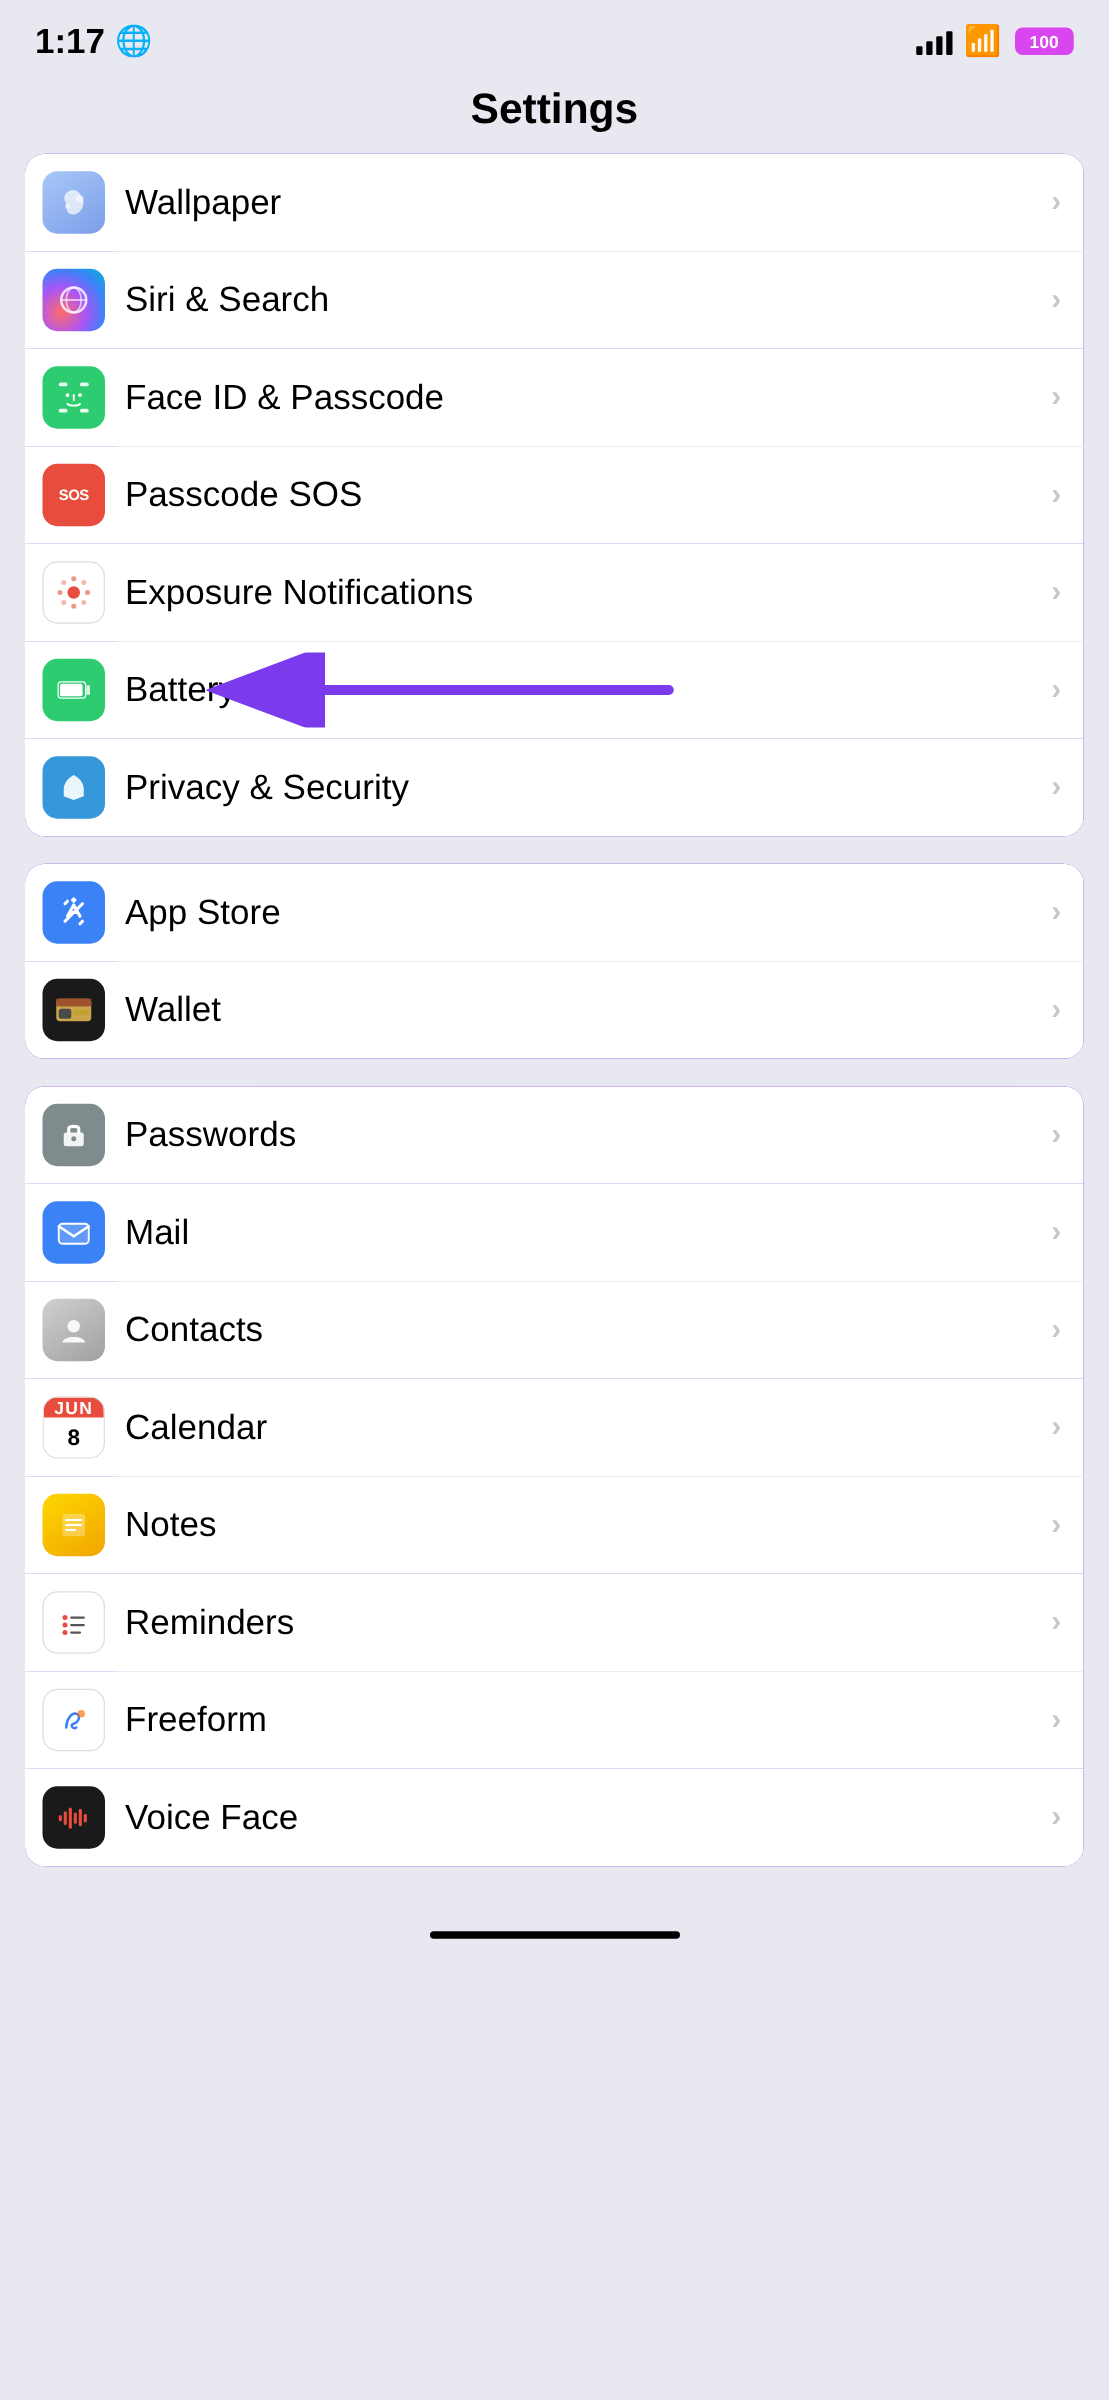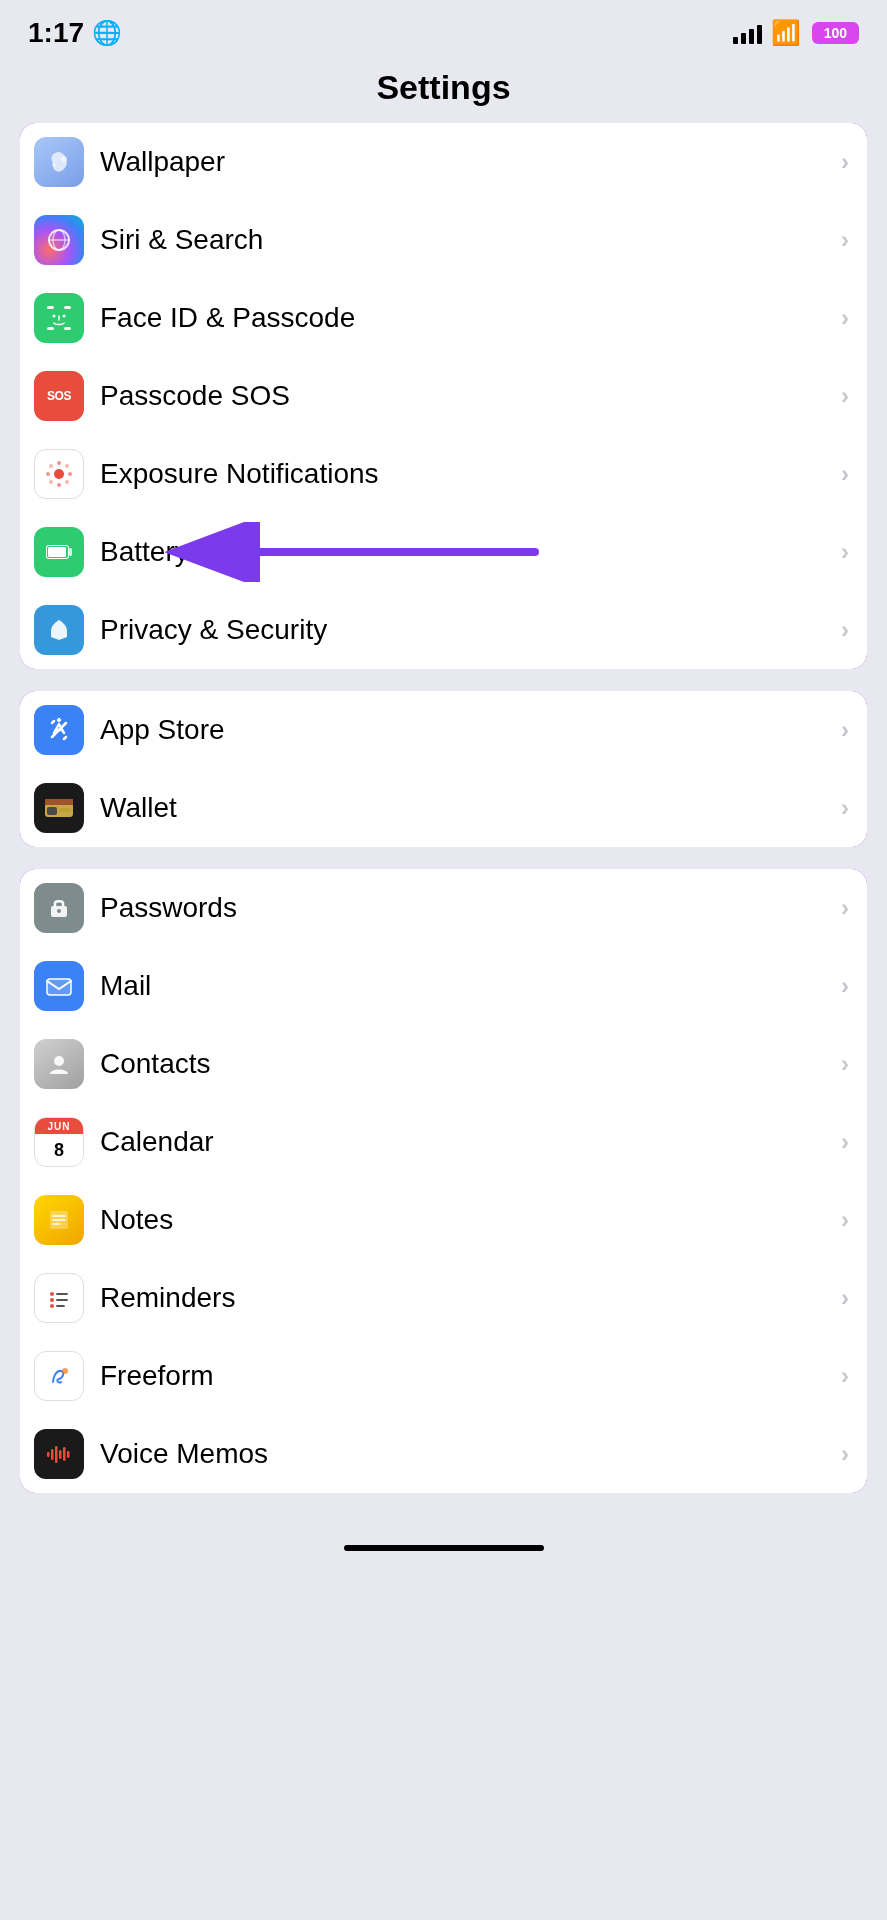--- a/index.html
+++ b/index.html
@@ -386,21 +386,21 @@
       </svg>
     </div>
     <span class="settings-item-label">Contacts</span>
     <span class="settings-item-chevron">›</span>
   </div>
 
   <div class="settings-item">
     <div class="settings-item-icon" style="padding:0; background:transparent;">
       <div class="calendar-icon-inner">
         <div class="calendar-icon-top">
-          <span style="color:white; font-size:10px; font-weight:700; letter-spacing:1px;">JUN</span>
+          <span style="color:white; font-size:14px; font-weight:700; letter-spacing:1px;">JUN</span>
         </div>
         <div class="calendar-icon-bottom">
           <span>8</span>
         </div>
       </div>
     </div>
     <span class="settings-item-label">Calendar</span>
     <span class="settings-item-chevron">›</span>
   </div>
 
@@ -447,21 +447,21 @@
     <div class="settings-item-icon icon-voicememos">
       <svg width="28" height="28" viewBox="0 0 28 28" fill="none">
         <rect x="2" y="12" width="2.5" height="5" rx="1.25" fill="#e74c3c"></rect>
         <rect x="6" y="9" width="2.5" height="11" rx="1.25" fill="#e74c3c"></rect>
         <rect x="10" y="6" width="2.5" height="17" rx="1.25" fill="#e74c3c"></rect>
         <rect x="14" y="10" width="2.5" height="9" rx="1.25" fill="#e74c3c"></rect>
         <rect x="18" y="7" width="2.5" height="14" rx="1.25" fill="#e74c3c"></rect>
         <rect x="22" y="11" width="2.5" height="7" rx="1.25" fill="#e74c3c"></rect>
       </svg>
     </div>
-    <span class="settings-item-label">Voice Memos</span>
+    <span class="settings-item-label">Voice Face</span>
     <span class="settings-item-chevron">›</span>
   </div>
 
 </div>
 
 <div style="display:flex; justify-content:center; padding: 20px 0 30px 0;">
   <div class="home-indicator"></div>
 </div>
 
 </body></html>

